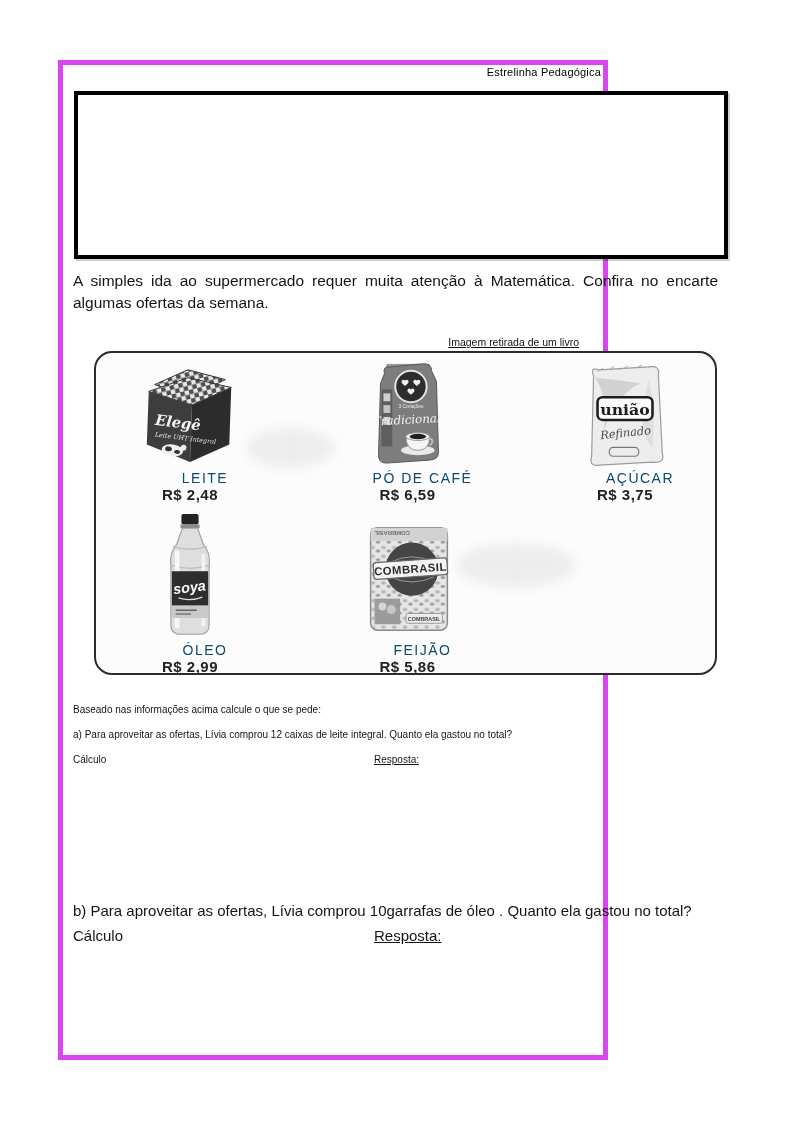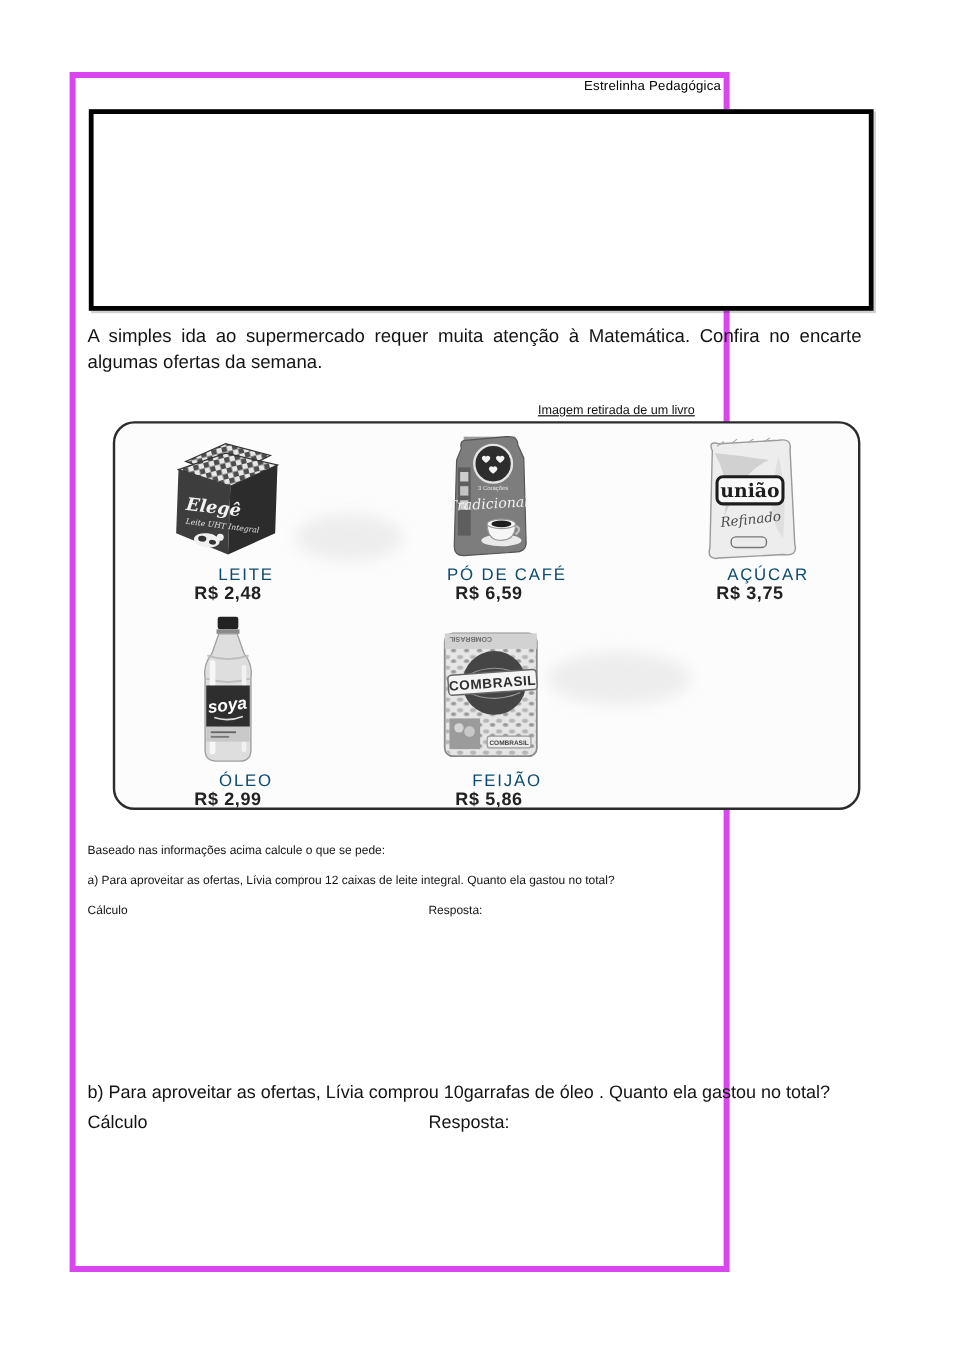--- a/index.html
+++ b/index.html
@@ -54,21 +54,21 @@
   .questions-a {
     position:absolute; left:10px; top:632px; width:658px;
     font-size:10px; line-height:25px;
   }
   .questions-a .qtext { text-align:justify; }
   .questions-b {
     position:absolute; left:10px; top:833px; width:658px;
     font-size:15px; line-height:25px;
   }
   .calc-row { position:relative; height:25px; }
-  .calc-row .answer-label { position:absolute; left:284px; top:0; }
+  .calc-row .answer-label { position:absolute; left:301px; top:0;text-decoration:underline; }
 
   .scan-smudge {
     position:absolute; background:#dcdcdc; filter:blur(6px); opacity:.45;
     border-radius:50%;
   }
   svg text { user-select:none; }
 </style>
 </head>
 <body>
 

